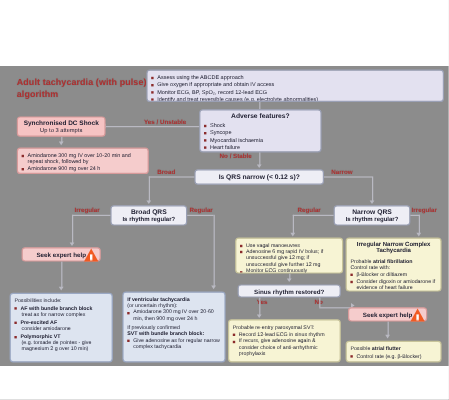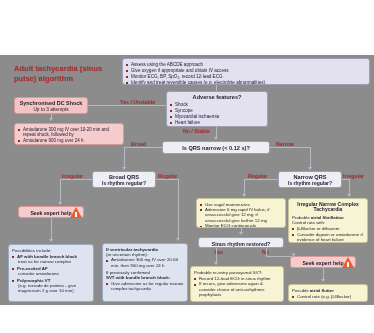--- a/index.html
+++ b/index.html
@@ -107,21 +107,21 @@
     width:1.6px;height:1.4px;background:#fff;
   }
   b{ font-weight:bold; }
 </style>
 </head>
 <body>
 
 <div id="stage">
   <div id="canvas"></div>
 
-  <div class="title" style="left:14px;top:64px;width:110px;">Adult tachycardia (sinus pulse) algorithm</div>
+  <div class="title" style="left:14px;top:64px;width:110px;">Adult tachycardia (with pulse) algorithm</div>
 
   <div class="box lav" style="left:122px;top:58px;width:248px;height:27px;padding:2.5px 3px;font-size:4.6px;">
     <ul>
       <li>Assess using the ABCDE approach</li>
       <li>Give oxygen if appropriate and obtain IV access</li>
       <li>Monitor ECG, BP, SpO₂, record 12-lead ECG</li>
       <li>Identify and treat reversible causes (e.g. electrolyte abnormalities)</li>
     </ul>
   </div>
   <div class="ln vl" style="left:216px;top:85px;height:6px;"></div>

